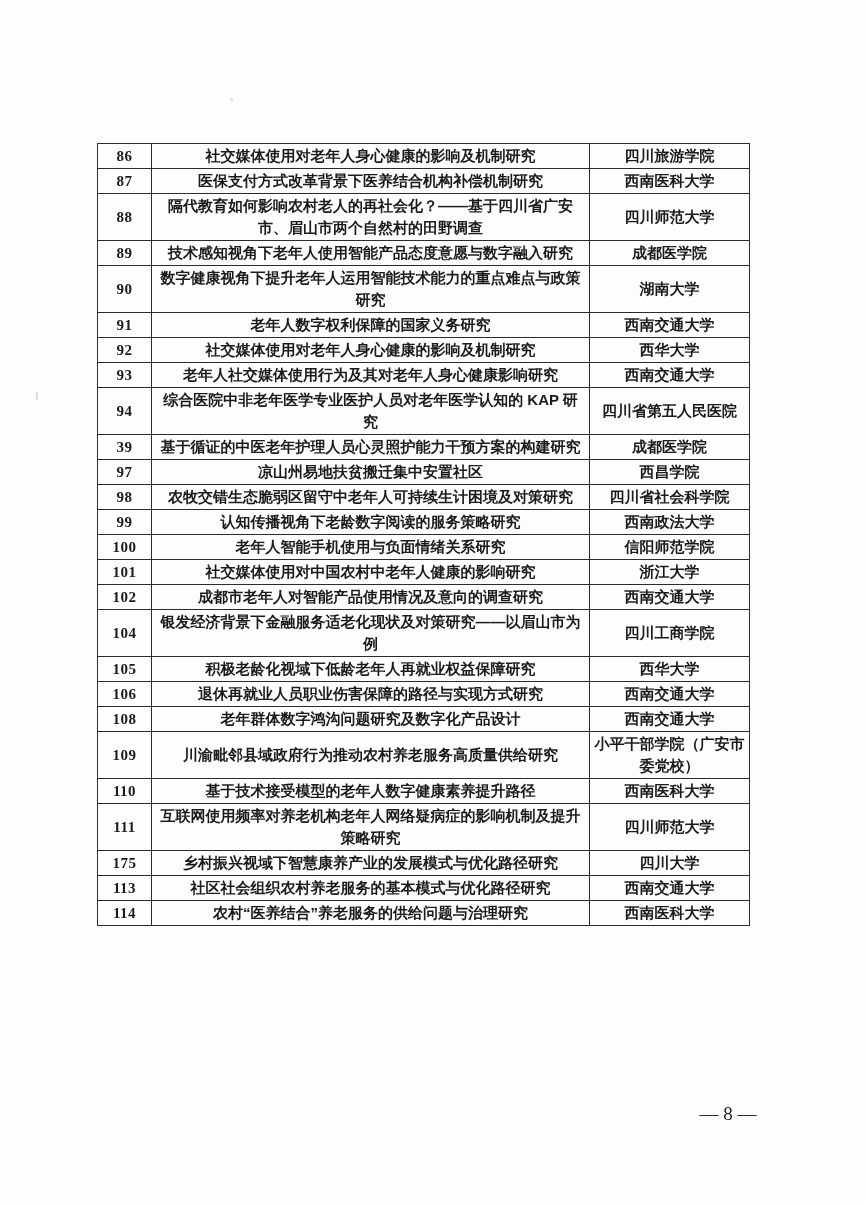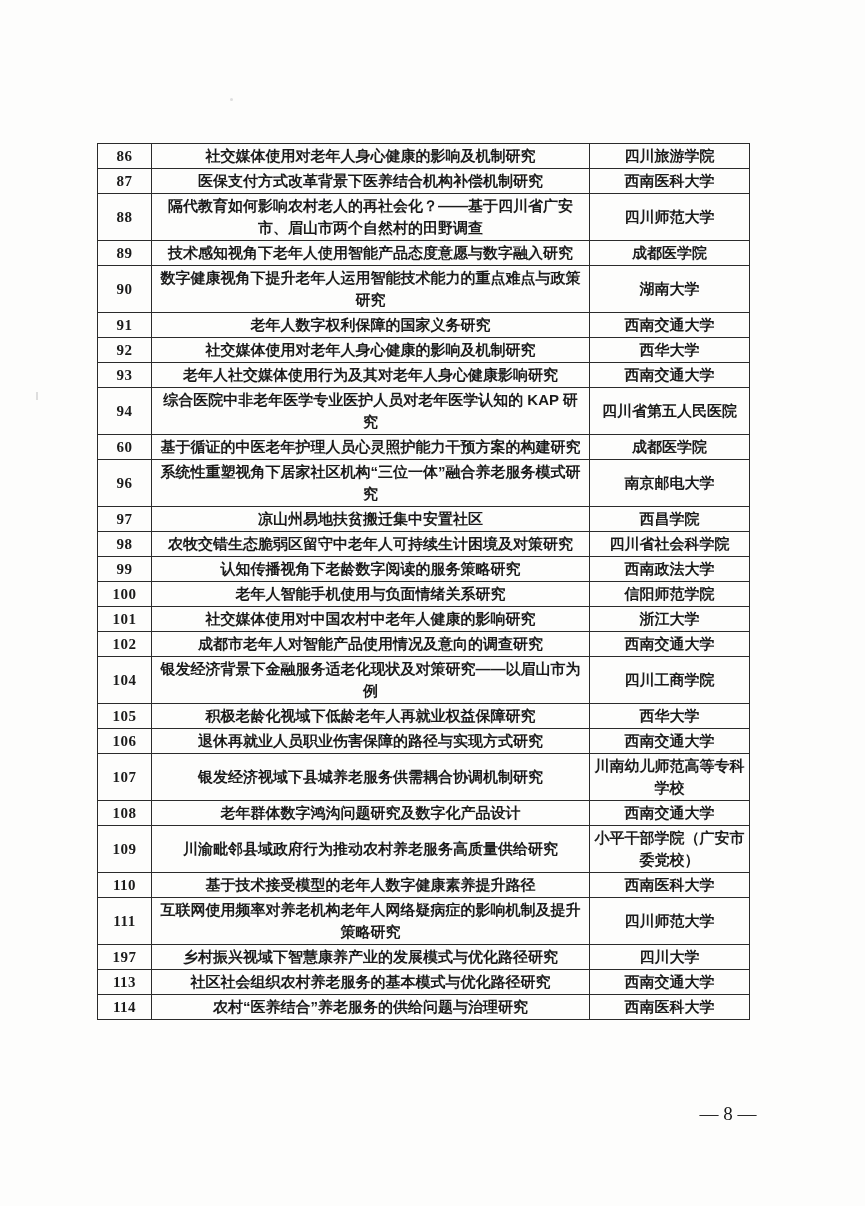--- a/index.html
+++ b/index.html
@@ -110,28 +110,23 @@
           <td class="cell-num">93</td>
           <td class="cell-title">老年人社交媒体使用行为及其对老年人身心健康影响研究</td>
           <td class="cell-inst">西南交通大学</td>
         </tr>
         <tr>
           <td class="cell-num">94</td>
           <td class="cell-title">综合医院中非老年医学专业医护人员对老年医学认知的 KAP 研究</td>
           <td class="cell-inst">四川省第五人民医院</td>
         </tr>
         <tr>
-          <td class="cell-num">60</td>
+          <td class="cell-num">39</td>
           <td class="cell-title">基于循证的中医老年护理人员心灵照护能力干预方案的构建研究</td>
           <td class="cell-inst">成都医学院</td>
-        </tr>
-        <tr>
-          <td class="cell-num">96</td>
-          <td class="cell-title">系统性重塑视角下居家社区机构“三位一体”融合养老服务模式研究</td>
-          <td class="cell-inst">南京邮电大学</td>
         </tr>
         <tr>
           <td class="cell-num">97</td>
           <td class="cell-title">凉山州易地扶贫搬迁集中安置社区</td>
           <td class="cell-inst">西昌学院</td>
         </tr>
         <tr>
           <td class="cell-num">98</td>
           <td class="cell-title">农牧交错生态脆弱区留守中老年人可持续生计困境及对策研究</td>
           <td class="cell-inst">四川省社会科学院</td>
@@ -165,46 +160,41 @@
           <td class="cell-num">105</td>
           <td class="cell-title">积极老龄化视域下低龄老年人再就业权益保障研究</td>
           <td class="cell-inst">西华大学</td>
         </tr>
         <tr>
           <td class="cell-num">106</td>
           <td class="cell-title">退休再就业人员职业伤害保障的路径与实现方式研究</td>
           <td class="cell-inst">西南交通大学</td>
         </tr>
         <tr>
-          <td class="cell-num">107</td>
-          <td class="cell-title">银发经济视域下县城养老服务供需耦合协调机制研究</td>
-          <td class="cell-inst">川南幼儿师范高等专科学校</td>
-        </tr>
-        <tr>
           <td class="cell-num">108</td>
           <td class="cell-title">老年群体数字鸿沟问题研究及数字化产品设计</td>
           <td class="cell-inst">西南交通大学</td>
         </tr>
         <tr>
           <td class="cell-num">109</td>
           <td class="cell-title">川渝毗邻县域政府行为推动农村养老服务高质量供给研究</td>
           <td class="cell-inst">小平干部学院（广安市委党校）</td>
         </tr>
         <tr>
           <td class="cell-num">110</td>
           <td class="cell-title">基于技术接受模型的老年人数字健康素养提升路径</td>
           <td class="cell-inst">西南医科大学</td>
         </tr>
         <tr>
           <td class="cell-num">111</td>
           <td class="cell-title">互联网使用频率对养老机构老年人网络疑病症的影响机制及提升策略研究</td>
           <td class="cell-inst">四川师范大学</td>
         </tr>
         <tr>
-          <td class="cell-num">197</td>
+          <td class="cell-num">175</td>
           <td class="cell-title">乡村振兴视域下智慧康养产业的发展模式与优化路径研究</td>
           <td class="cell-inst">四川大学</td>
         </tr>
         <tr>
           <td class="cell-num">113</td>
           <td class="cell-title">社区社会组织农村养老服务的基本模式与优化路径研究</td>
           <td class="cell-inst">西南交通大学</td>
         </tr>
         <tr>
           <td class="cell-num">114</td>

